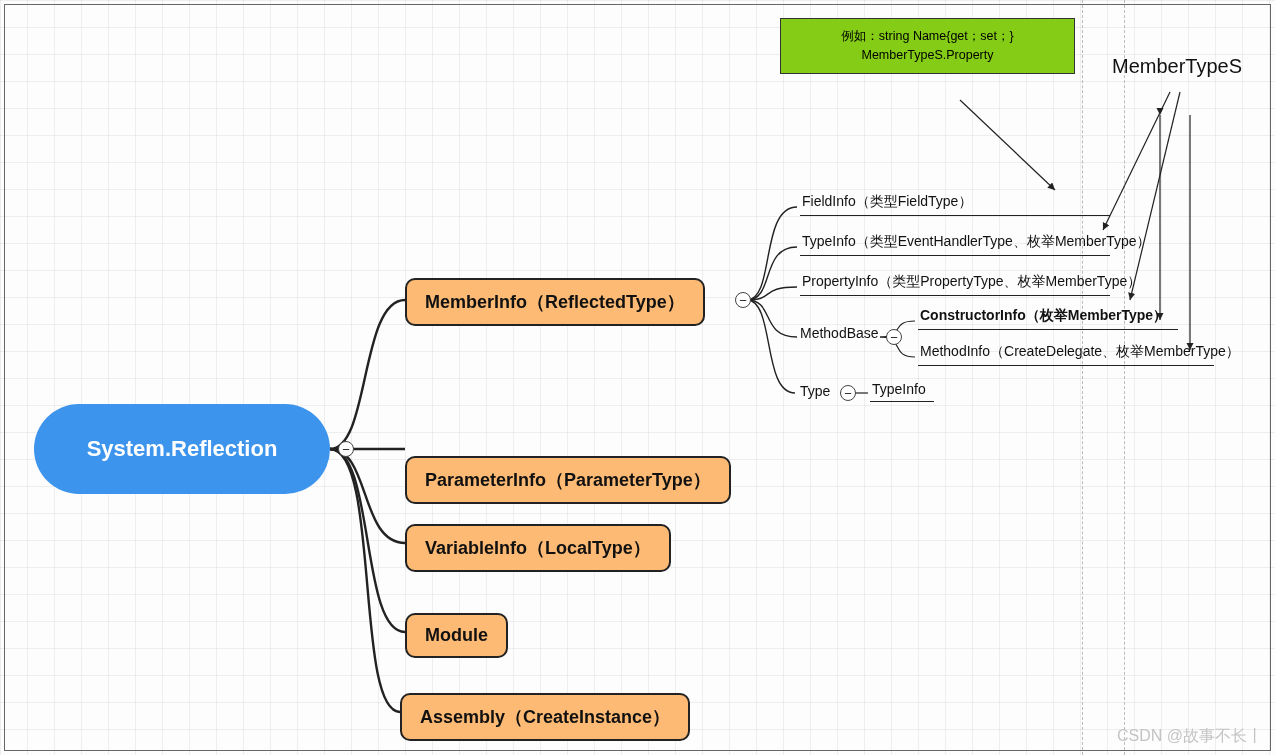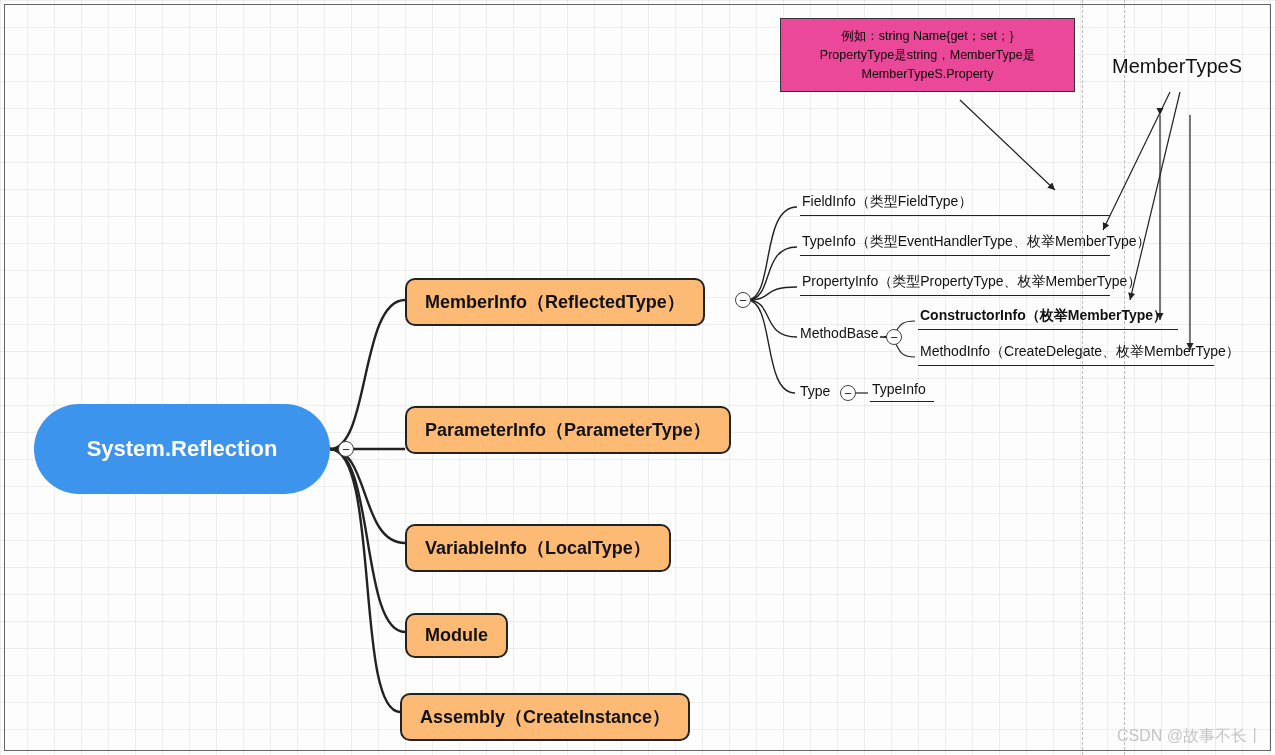--- a/index.html
+++ b/index.html
@@ -78,21 +78,21 @@
     white-space:nowrap;
   }
   .title-ext {
     position:absolute;
     font-size:20px;
     color:#111;
   }
   .callout {
     position:absolute;
     border:1px solid #333;
-    background:#ec4899;
+    background:#84cc16;
     font-size:12.5px;
     text-align:center;
     padding:8px 10px;
     line-height:1.5;
   }
   .watermark {
     position:absolute;
     right:12px; bottom:8px;
     color:#c4c4c4;
     font-size:16px;
@@ -148,21 +148,21 @@
     <div>System.Reflection</div>
   </div>
 </div>
 <div class="toggle" style="left:338px; top:441px;">−</div>
 
 <div class="node-box" style="left:405px; top:278px;">
   <span>MemberInfo（ReflectedType）</span>
 </div>
 <div class="toggle" style="left:735px; top:292px;">−</div>
 
-<div class="node-box" style="left:405px; top:406px;">
+<div class="node-box" style="left:405px; top:456px;">
   <span>ParameterInfo（ParameterType）</span>
 </div>
 
 <div class="node-box" style="left:405px; top:524px;">
   <span>VariableInfo（LocalType）</span>
 </div>
 
 <div class="node-box" style="left:405px; top:613px;">
   <span>Module</span>
 </div>
@@ -200,19 +200,18 @@
 <div class="leaf" style="left:870px; top:381px; width:64px;">
   <span>TypeInfo</span>
 </div>
 
 <div class="title-ext" style="left:1112px; top:55px;">
   <span>MemberTypeS</span>
 </div>
 
 <div class="callout" style="left:780px; top:18px; width:295px;">
   <div>例如：string Name{get；set；}</div>
-  <div>PropertyType是string，MemberType是</div>
   <div>MemberTypeS.Property</div>
 </div>
 
 <div class="watermark">
   <span>CSDN @故事不长丨</span>
 </div>
 
 </body></html>

